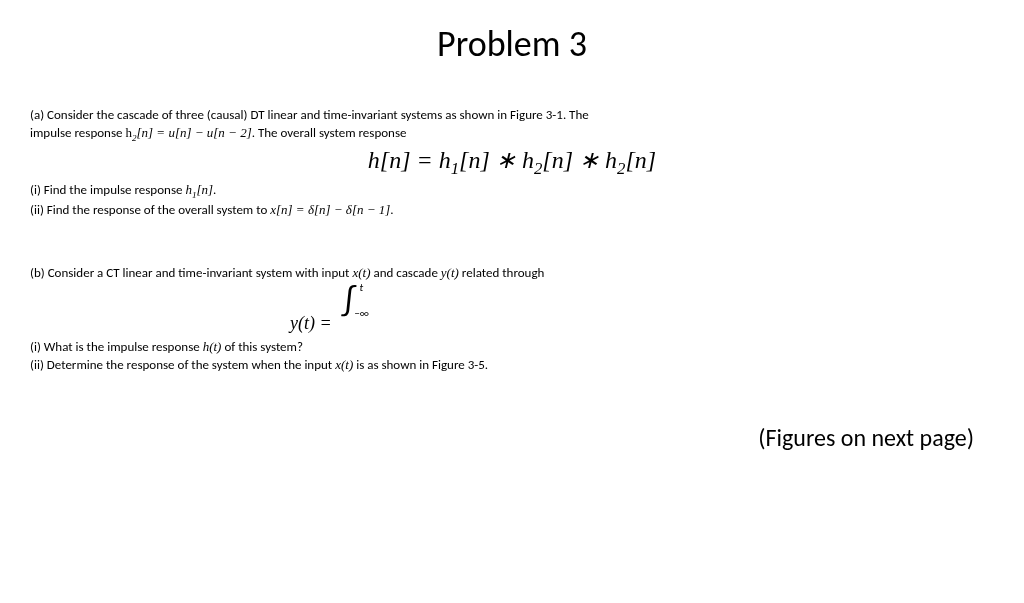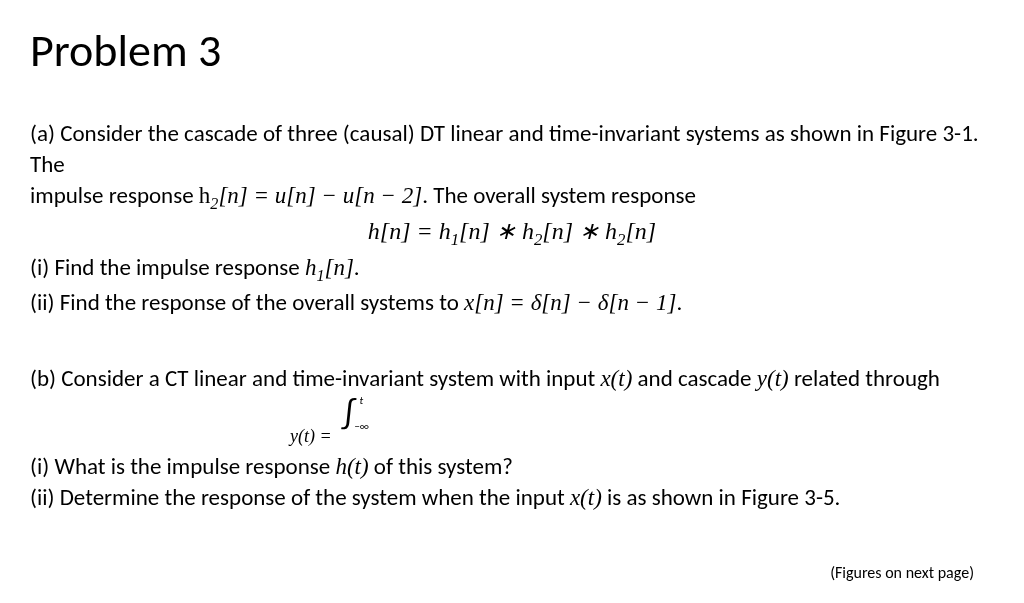--- a/index.html
+++ b/index.html
@@ -9,39 +9,40 @@
     }
     body {
       font-family: Calibri, 'Segoe UI', Arial, sans-serif;
       background: #ffffff;
       width: 1024px;
       height: 603px;
       padding: 22px 30px;
       color: #000000;
     }
     .title {
-      font-size: 46px;
+      font-size: 36px;
       font-weight: 400;
       margin-bottom: 40px;
+      text-align: center;
     }
     .part {
       margin-bottom: 45px;
     }
     .text-line {
-      font-size: 23px;
+      font-size: 13px;
       line-height: 1.35;
     }
     .equation-center {
       text-align: center;
       font-size: 24px;
       margin: 2px 0;
     }
     .footer-note {
       text-align: right;
-      font-size: 16px;
+      font-size: 24px;
       margin-top: 50px;
       padding-right: 20px;
     }
     .math {
       font-family: 'Cambria Math', 'Times New Roman', serif;
       font-style: italic;
       margin-top: 28px;
     }
     .math-up {
       font-style: normal;
@@ -103,21 +104,21 @@
   <div class="text-line">
     <span>impulse response </span><span class="math"><span class="math-up">h</span><sub>2</sub>[<span>n</span>] = <span>u</span>[<span>n</span>] − <span>u</span>[<span>n</span> − 2]</span><span>. The overall system response</span>
   </div>
   <div class="equation-center">
     <span class="math"><span>h</span>[<span>n</span>] = <span>h</span><sub>1</sub>[<span>n</span>] ∗ <span>h</span><sub>2</sub>[<span>n</span>] ∗ <span>h</span><sub>2</sub>[<span>n</span>]</span>
   </div>
   <div class="text-line">
     <span>(i) Find the impulse response </span><span class="math"><span>h</span><sub>1</sub>[<span>n</span>]</span><span>.</span>
   </div>
   <div class="text-line">
-    <span>(ii) Find the response of the overall systems to </span><span class="math"><span>x</span>[<span>n</span>] = <span>δ</span>[<span>n</span>] − <span>δ</span>[<span>n</span> − 1]</span><span>.</span>
+    <span>(ii) Find the response of the overall system to </span><span class="math"><span>x</span>[<span>n</span>] = <span>δ</span>[<span>n</span>] − <span>δ</span>[<span>n</span> − 1]</span><span>.</span>
   </div>
 </div>
 
 <div class="part">
   <div class="text-line">
     <span>(b) Consider a CT linear and time-invariant system with input </span><span class="math"><span>x</span>(<span>t</span>)</span><span> and cascade </span><span class="math"><span>y</span>(<span>t</span>)</span><span> related through</span>
   </div>
   <div class="part-b-eq">
     <span class="eq-inline">
       <span class="math"><span>y</span>(<span>t</span>) = &nbsp;</span>

